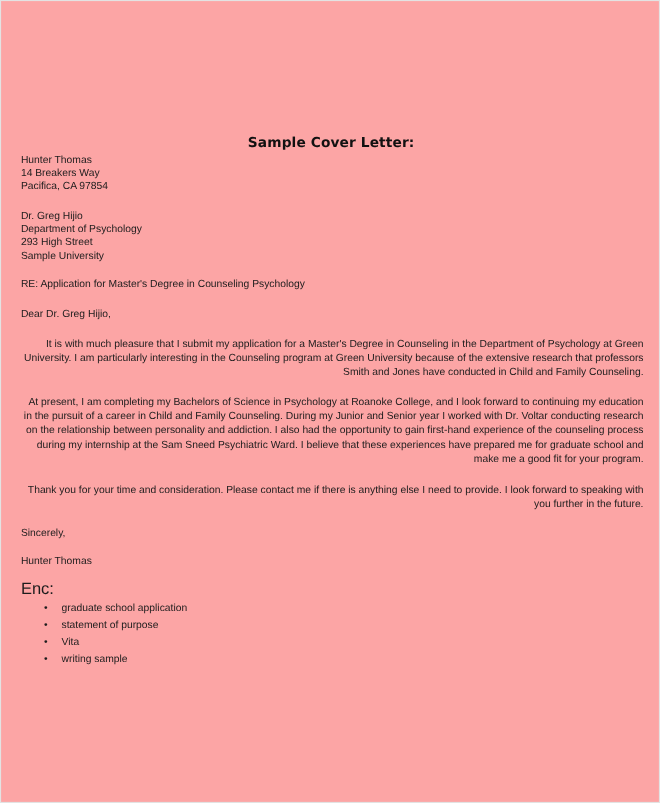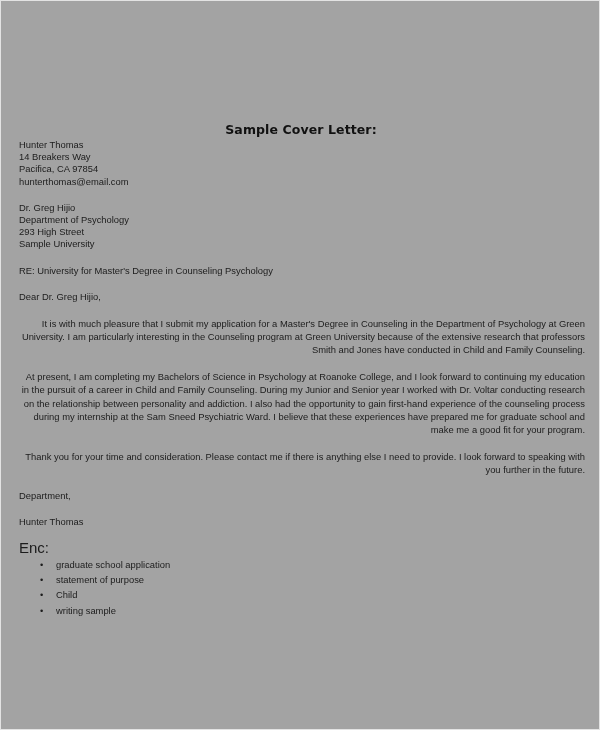--- a/index.html
+++ b/index.html
@@ -4,21 +4,21 @@
 <style>
   html, body {
     margin: 0;
     padding: 0;
     background: #ffffff;
   }
   .page {
     position: relative;
     width: 600px;
     height: 730px;
-    background: #a3a3a3;
+    background: #fca5a5;
     border: 1px solid #e3e3e3;
     box-sizing: border-box;
     overflow: hidden;
     font-family: "Liberation Sans", sans-serif;
     color: #1a1a1a;
   }
 
   .doc-title {
     position: absolute;
     top: 121px;
@@ -113,76 +113,75 @@
 <div class="page">
 
   <div class="doc-title">Sample Cover Letter:</div>
 
   <div class="letter-body">
 
     <div class="addr-block">
       <div class="addr-line">Hunter Thomas</div>
       <div class="addr-line">14 Breakers Way</div>
       <div class="addr-line">Pacifica, CA 97854</div>
-      <div class="addr-line">hunterthomas@email.com</div>
     </div>
 
     <div class="block-gap-sender"></div>
 
     <div class="addr-block">
       <div class="addr-line">Dr. Greg Hijio</div>
       <div class="addr-line">Department of Psychology</div>
       <div class="addr-line">293 High Street</div>
       <div class="addr-line">Sample University</div>
     </div>
 
     <div class="block-gap"></div>
 
-    <div class="subject-line">RE: University for Master's Degree in Counseling Psychology</div>
+    <div class="subject-line">RE: Application for Master's Degree in Counseling Psychology</div>
 
     <div class="block-gap"></div>
 
     <div class="salutation">Dear Dr. Greg Hijio,</div>
 
     <div class="block-gap"></div>
 
     <div class="para">It is with much pleasure that I submit my application for a Master's Degree in Counseling in the Department of Psychology at Green University. I am particularly interesting in the Counseling program at Green University because of the extensive research that professors Smith and Jones have conducted in Child and Family Counseling.</div>
 
     <div class="block-gap"></div>
 
     <div class="para">At present, I am completing my Bachelors of Science in Psychology at Roanoke College, and I look forward to continuing my education in the pursuit of a career in Child and Family Counseling. During my Junior and Senior year I worked with Dr. Voltar conducting research on the relationship between personality and addiction. I also had the opportunity to gain first-hand experience of the counseling process during my internship at the Sam Sneed Psychiatric Ward. I believe that these experiences have prepared me for graduate school and make me a good fit for your program.</div>
 
     <div class="block-gap"></div>
 
     <div class="para">Thank you for your time and consideration. Please contact me if there is anything else I need to provide. I look forward to speaking with you further in the future.</div>
 
     <div class="block-gap"></div>
 
-    <div class="closing">Department,</div>
+    <div class="closing">Sincerely,</div>
 
     <div class="block-gap"></div>
 
     <div class="signature">Hunter Thomas</div>
 
     <div class="block-gap"></div>
 
     <div class="enc-label">Enc:</div>
 
     <ul class="enc-list">
       <li>
         <span class="bullet">•</span>
         <span>graduate school application</span>
       </li>
       <li>
         <span class="bullet">•</span>
         <span>statement of purpose</span>
       </li>
       <li>
         <span class="bullet">•</span>
-        <span>Child</span>
+        <span>Vita</span>
       </li>
       <li>
         <span class="bullet">•</span>
         <span>writing sample</span>
       </li>
     </ul>
 
   </div>
 </div>
 

